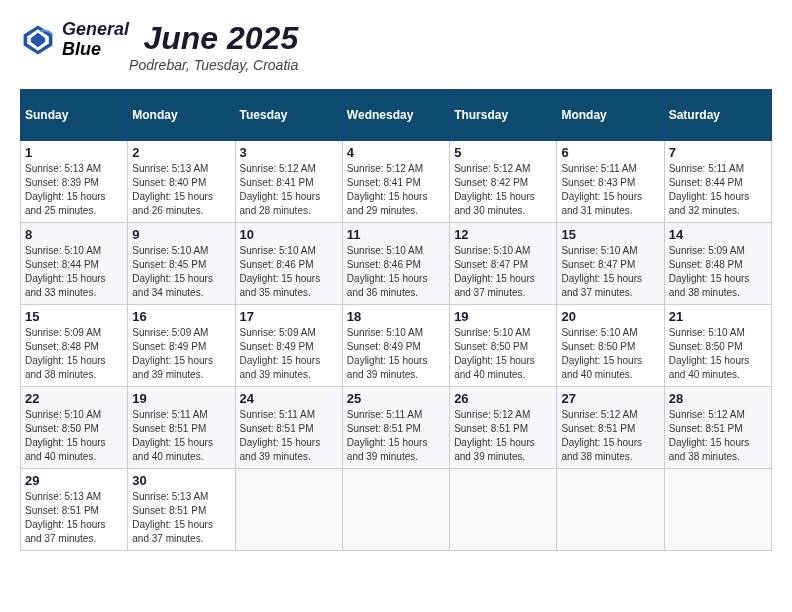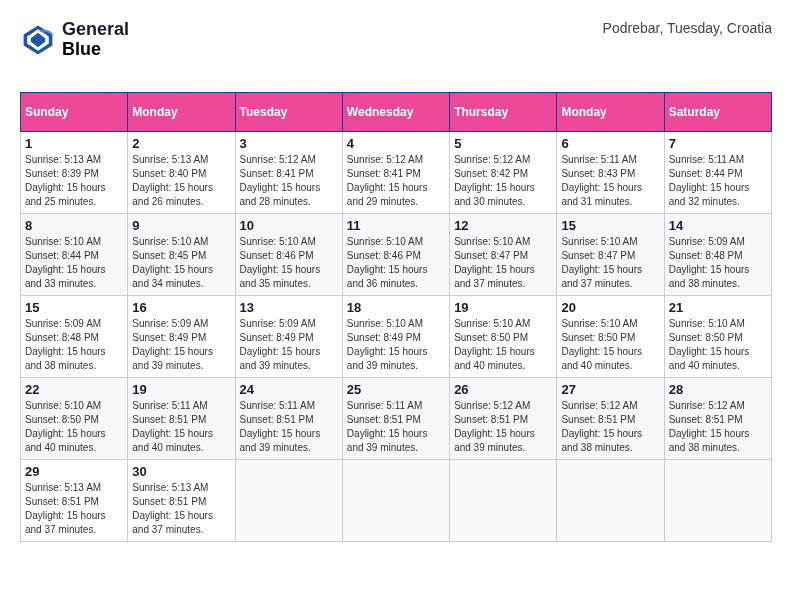--- a/index.html
+++ b/index.html
@@ -5,23 +5,23 @@
     * { box-sizing: border-box; margin: 0; padding: 0; }
     body {
       font-family: Arial, sans-serif;
       background: #fff;
       width: 792px;
       min-height: 612px;
       padding: 20px;
     }
     .header {
       display: flex;
-      justify-content: space-between;
       align-items: flex-start;
-      margin-bottom: 32px;
+      margin-bottom: 16px;
+      font-style: italic;
     }
     .logo {
       display: flex;
       align-items: center;
       gap: 6px;
     }
     .logo-text {
       font-size: 18px;
       font-weight: bold;
       line-height: 1.1;
@@ -43,23 +43,23 @@
     .cal-subtitle {
       font-size: 14px;
       color: #444;
     }
     .calendar {
       width: 100%;
       border-collapse: collapse;
       font-size: 11px;
     }
     .calendar th {
-      background: #ec4899;
+      background: #0c4a6e;
       color: #fff;
-      padding: 12px 4px;
+      padding: 18px 4px;
       text-align: left;
       font-size: 12px;
       font-weight: bold;
       border: 1px solid #1a3f8a;
     }
     .calendar td {
       vertical-align: top;
       border: 1px solid #ccc;
       padding: 4px;
       width: calc(100% / 7);
@@ -95,20 +95,21 @@
       <polygon points="20,8 32,16 32,24 20,32 8,24 8,16" fill="#fff"></polygon>
       <polygon points="20,12 28,18 28,22 20,28 12,22 12,18" fill="#2255a4"></polygon>
       <path d="M22,10 Q32,8 36,14" stroke="#5599dd" fill="none" stroke-width="2"></path>
     </svg>
     <div class="logo-text">
       <span class="logo-general">General</span><br>
       <span class="logo-blue">Blue</span>
     </div>
   </div>
   <div class="title-block">
+    <div class="cal-title">June 2025</div>
     <div class="cal-subtitle">Podrebar, Tuesday, Croatia</div>
   </div>
 </div>
 
 <table class="calendar">
   <thead>
     <tr>
     <th>Sunday</th>
         <th>Monday</th>
         <th>Tuesday</th>
@@ -230,21 +231,21 @@
 and 38 minutes.</div>
         </td>
         <td>
           <span class="day-num">16</span>
           <div class="day-info" style="white-space: pre-line;">Sunrise: 5:09 AM
 Sunset: 8:49 PM
 Daylight: 15 hours
 and 39 minutes.</div>
         </td>
         <td>
-          <span class="day-num">13</span>
+          <span class="day-num">17</span>
           <div class="day-info" style="white-space: pre-line;">Sunrise: 5:09 AM
 Sunset: 8:49 PM
 Daylight: 15 hours
 and 39 minutes.</div>
         </td>
         <td>
           <span class="day-num">18</span>
           <div class="day-info" style="white-space: pre-line;">Sunrise: 5:10 AM
 Sunset: 8:49 PM
 Daylight: 15 hours

